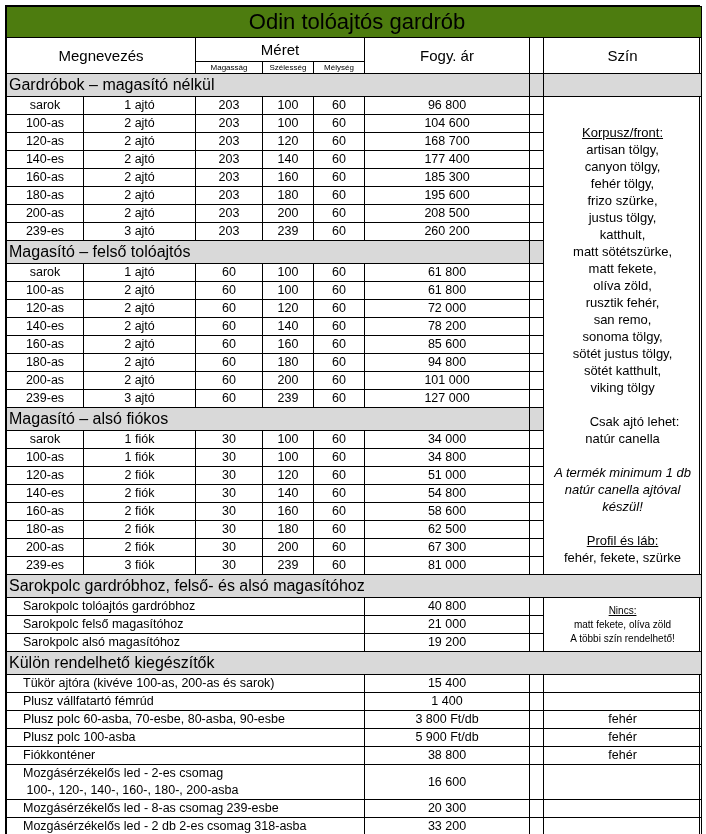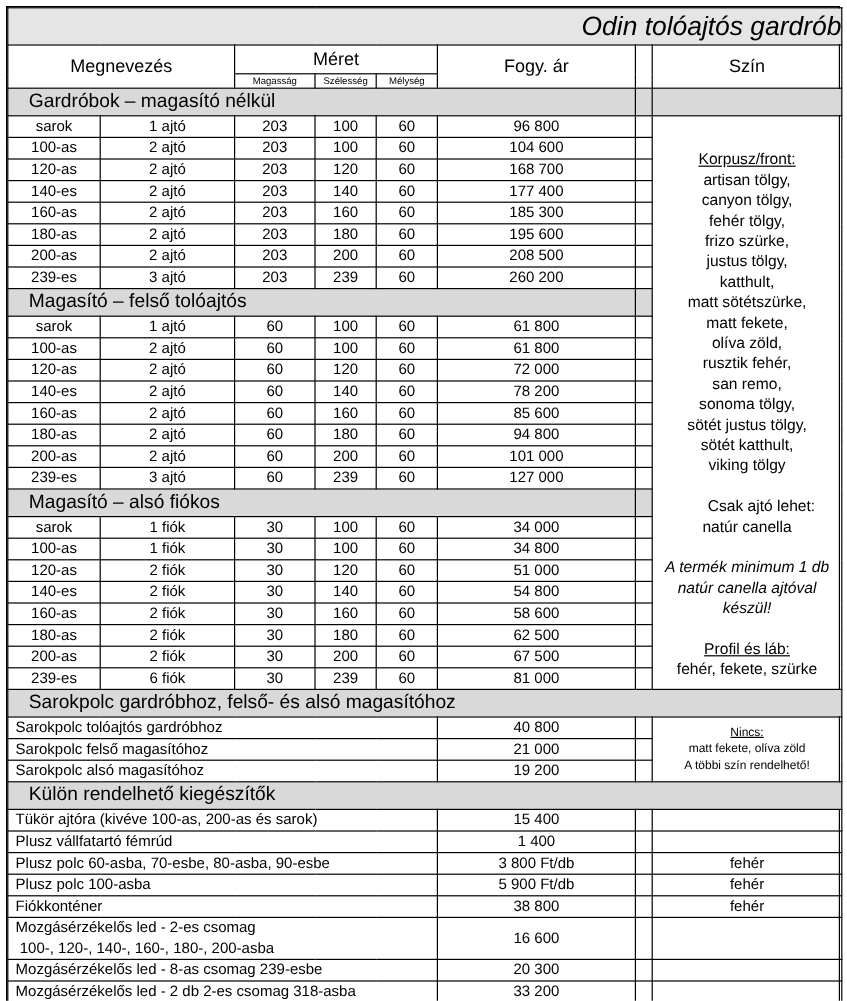--- a/index.html
+++ b/index.html
@@ -1,25 +1,25 @@
 <!DOCTYPE html>
 <html><head>
 <meta charset="utf-8">
 <style>
   html, body { margin:0; padding:0; background:#ffffff; }
   body { width:706px; height:834px; position:relative; font-family:"Liberation Sans", sans-serif; color:#000; overflow:hidden; }
   .tbl { position:absolute; left:5px; top:5px; width:695px; border:1.5px solid #000; box-sizing:border-box; }
   table { border-collapse:collapse; table-layout:fixed; width:100%; }
   td { border:1px solid #000; padding:0; text-align:center; font-size:12.5px; height:17px; line-height:17px; white-space:nowrap; overflow:hidden; }
-  .title { background:#e5e5e5; text-align:right; font-size:22px; height:30px; line-height:30px; padding-left:6px;font-style:italic; }
+  .title { background:#4d7c0f; text-align:center; font-size:22px; height:30px; line-height:30px; padding-left:6px; }
   .hdr { font-size:15px;margin-top:32px; }
   .sub { font-size:8px; height:11px; line-height:11px; }
-  .sec { background:#d9d9d9; text-align:left; font-size:16px; height:22px; line-height:22px; padding-left:17px; }
+  .sec { background:#d9d9d9; text-align:left; font-size:16px; height:22px; line-height:22px; padding-left:2px; }
   .secgray { background:#d9d9d9; }
-  .left { text-align:left; padding-left:6px; }
+  .left { text-align:left; padding-left:16px; }
   .szin { vertical-align:top; white-space:normal; font-size:13px; line-height:17px; }
   .szin .u { text-decoration:underline; }
   .szin .it { font-style:italic; }
   .small { font-size:10px; line-height:14px; white-space:normal; vertical-align:middle; }
   .two { height:34px; line-height:17px; white-space:normal; }
   .blk { display:block; }
 </style>
 </head>
 <body>
 
@@ -286,26 +286,26 @@
           <td>60</td>
           <td>62 500</td>
           <td></td>
         </tr>
         <tr>
           <td>200-as</td>
           <td>2 fiók</td>
           <td>30</td>
           <td>200</td>
           <td>60</td>
-          <td>67 500</td>
+          <td>67 300</td>
           <td></td>
         </tr>
         <tr>
           <td>239-es</td>
-          <td>6 fiók</td>
+          <td>3 fiók</td>
           <td>30</td>
           <td>239</td>
           <td>60</td>
           <td>81 000</td>
           <td></td>
         </tr>
         <tr>
           <td colspan="8" class="sec">Sarokpolc gardróbhoz, felső- és alsó magasítóhoz</td>
         </tr>
         <tr>

